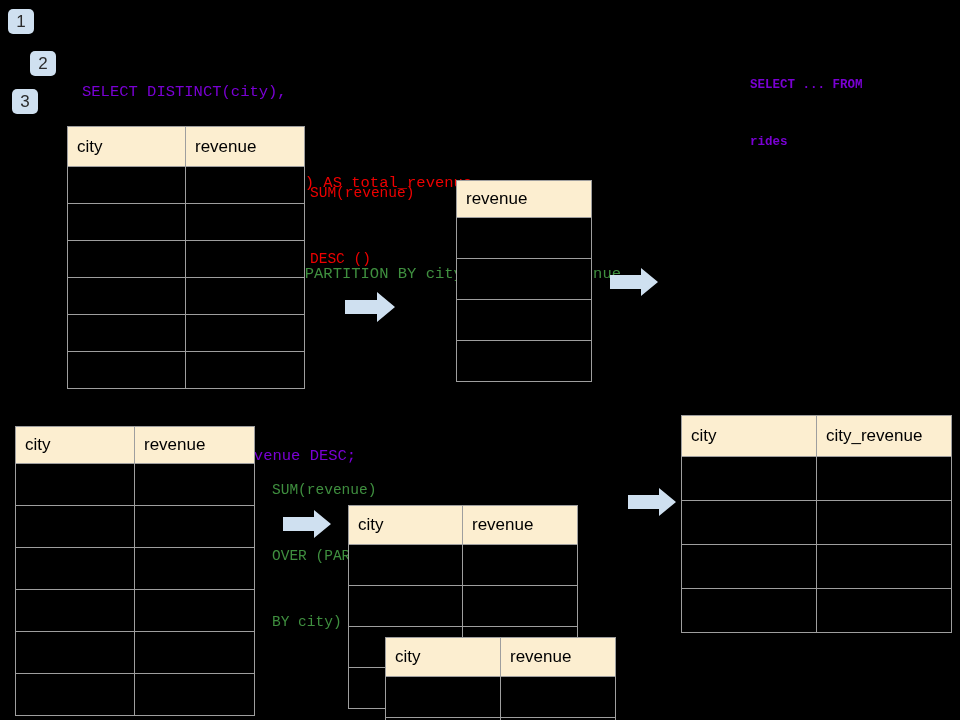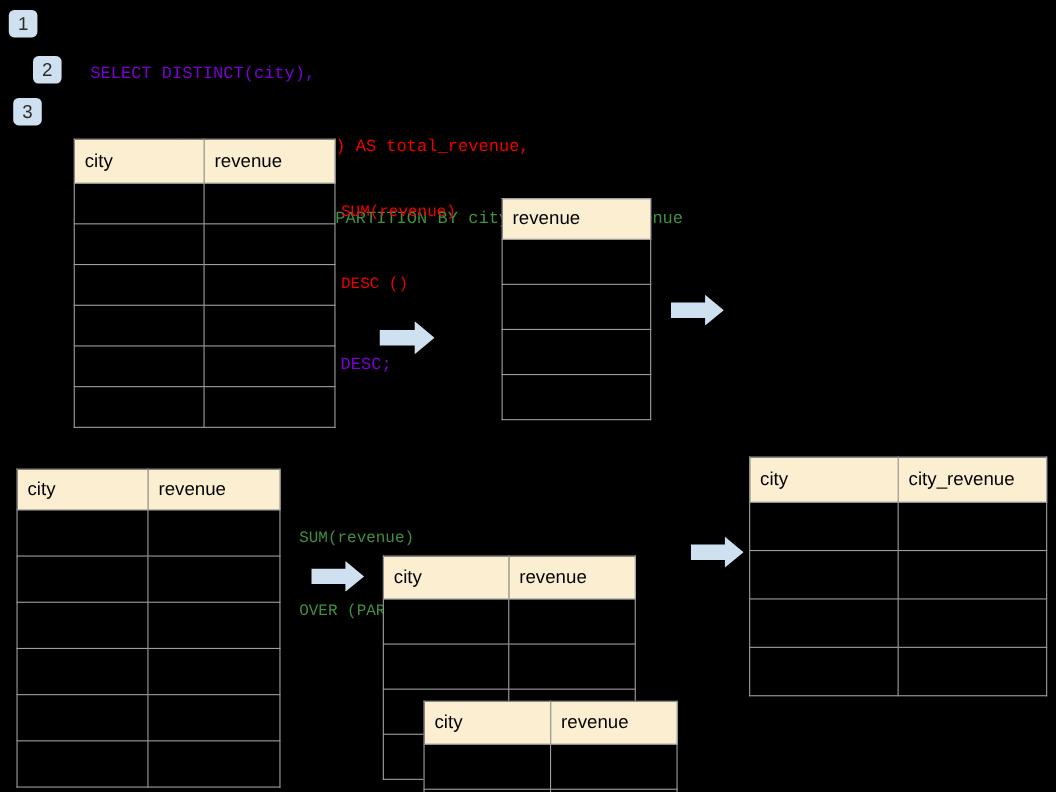--- a/index.html
+++ b/index.html
@@ -32,21 +32,21 @@
 
   
   .sql {
     position: absolute;
     font-family: "Liberation Mono", "DejaVu Sans Mono", monospace;
     font-size: 15.5px;
     line-height: 22px;
     white-space: pre;
     letter-spacing: 0px;
   }
-  .sql-line { white-space: pre; }
+  .sql-line { white-space: pre; margin-top: 25px; }
   .c-purple { color: #7a00d4; }
   .c-red    { color: #ee0000; }
   .c-green  { color: #3f8f3f; }
 
   .side-note {
     position: absolute;
     font-family: "Liberation Mono", "DejaVu Sans Mono", monospace;
     font-size: 12.5px;
     line-height: 19px;
     font-weight: bold;
@@ -109,29 +109,34 @@
   <div class="badge" style="left:12px; top:89px;">3</div>
 
   <div class="sql" style="left:82px; top:12px;">
     <div class="sql-line c-purple">SELECT DISTINCT(city),</div>
     <div class="sql-line c-red" style="padding-left:46px;">SUM(revenue) OVER () AS total_revenue,</div>
     <div class="sql-line c-green" style="padding-left:46px;">SUM(revenue) OVER (PARTITION BY city) as city_revenue</div>
     <div class="sql-line c-purple" style="padding-left:23px;">FROM rides</div>
     <div class="sql-line c-purple" style="padding-left:23px;">ORDER by city_revenue DESC;</div>
   </div>
 
+  <div class="side-note" style="left:750px; top:38px;">
+    <div>SELECT ... FROM</div>
+    <div>rides</div>
+  </div>
 
   <div class="annot red" style="left:310px; top:138px;">
     <div>SUM(revenue)</div>
     <div>DESC ()</div>
   </div>
 
   <div class="annot green" style="left:272px; top:435px;">
     <div>SUM(revenue)</div>
     <div>OVER (PARTITION</div>
+    <div>BY city)</div>
   </div>
 
   <table class="tbl" style="left:67px; top:126px; width:237px;">
     <colgroup>
         <col style="width:118px">
         <col style="width:119px">
       </colgroup>
     <thead>
       <tr>
         <th style="height:39px;">city</th>

